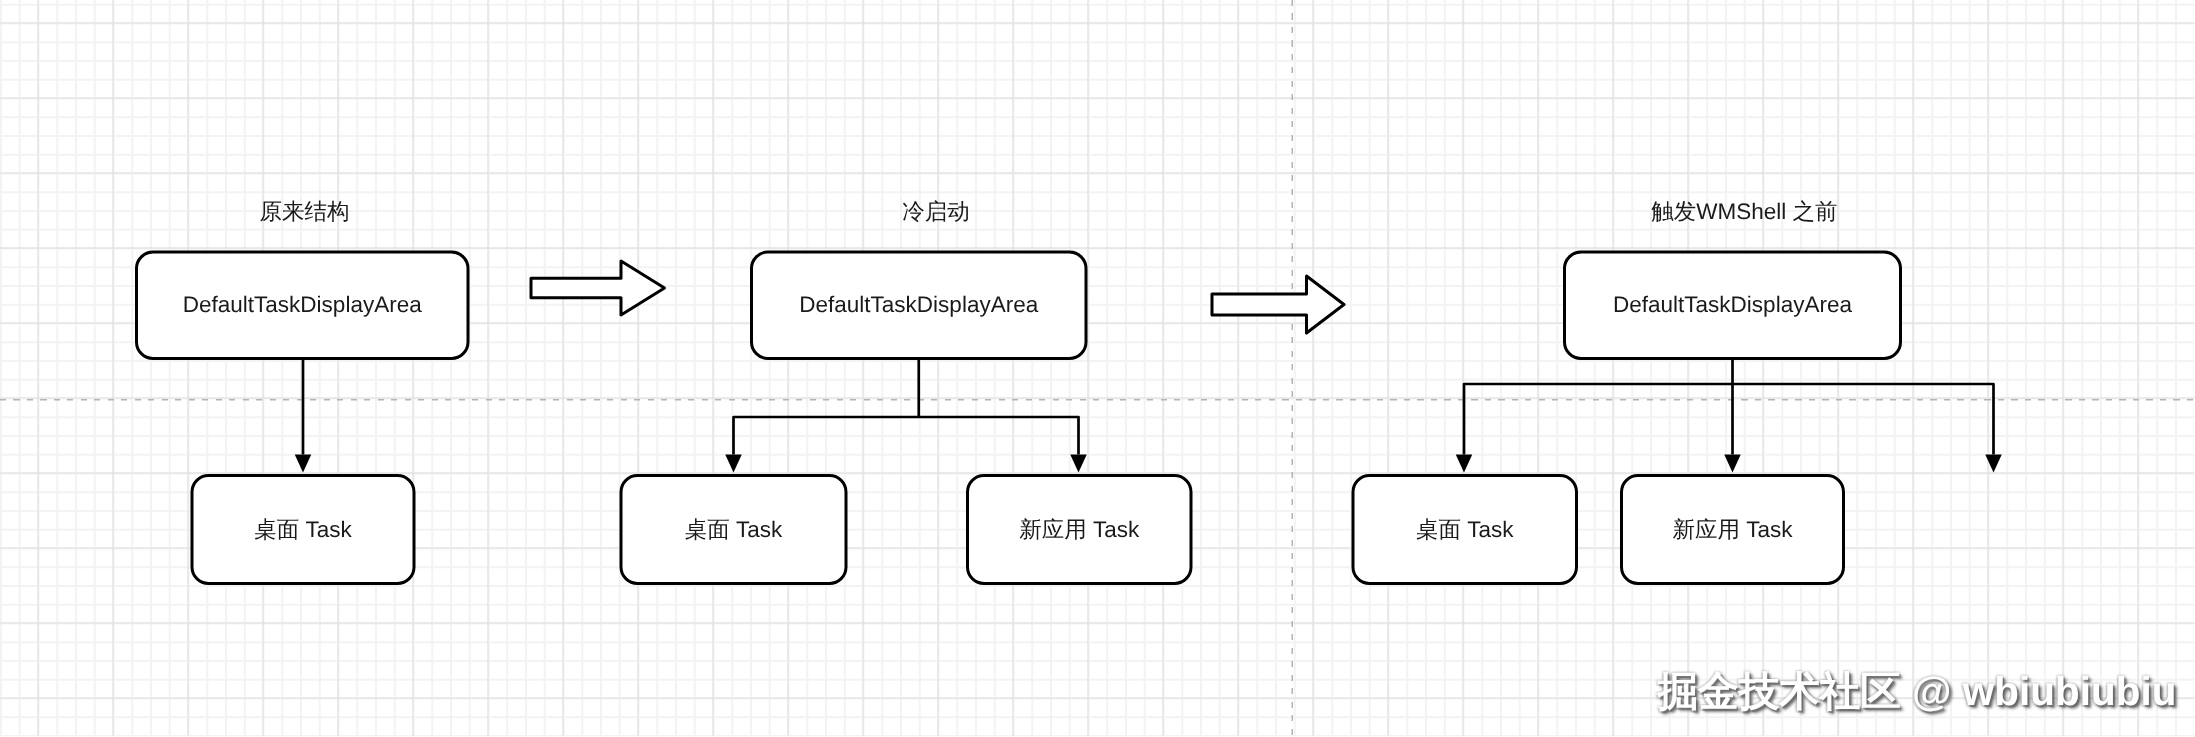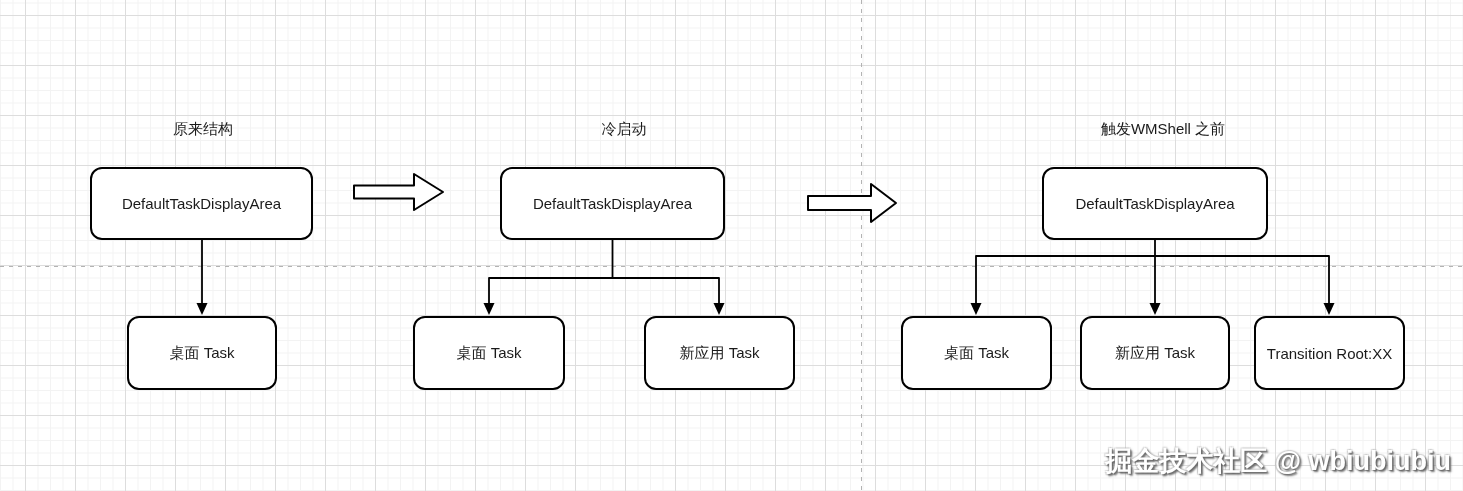--- a/index.html
+++ b/index.html
@@ -30,21 +30,21 @@
   .divider-v{
     position:absolute;top:0;left:861px;width:1px;height:491px;
     background:repeating-linear-gradient(to bottom, var(--divider) 0 4px, transparent 4px 9px);
   }
   .divider-h{
     position:absolute;top:266px;left:0;width:1463px;height:1px;
     background:repeating-linear-gradient(to right, var(--divider) 0 4px, transparent 4px 9px);
   }
   .overlay{position:absolute;top:0;left:0;width:1463px;height:491px;}
   .section-title{
-    position:absolute;top:120px;
+    position:absolute;top:132px;
     transform:translateX(-50%);
     white-space:nowrap;
     font-size:15px;color:var(--text);
   }
   .node{
     position:absolute;
     background:var(--node-fill);
     border:2px solid var(--node-border);
     border-radius:12px;
     display:flex;align-items:center;justify-content:center;
@@ -123,19 +123,16 @@
 
   <div class="node" style="left:1042px;top:167px;width:226px;height:73px">
     <span>DefaultTaskDisplayArea</span>
   </div>
   <div class="node" style="left:901px;top:316px;width:151px;height:74px">
     <span>桌面 Task</span>
   </div>
   <div class="node" style="left:1080px;top:316px;width:150px;height:74px">
     <span>新应用 Task</span>
   </div>
-  <div class="node" style="left:1254px;top:316px;width:151px;height:74px">
-    <span>Transition Root:XX</span>
-  </div>
 
   <div class="watermark">掘金技术社区 @ wbiubiubiu</div>
 
 </div>
 
 </body></html>

